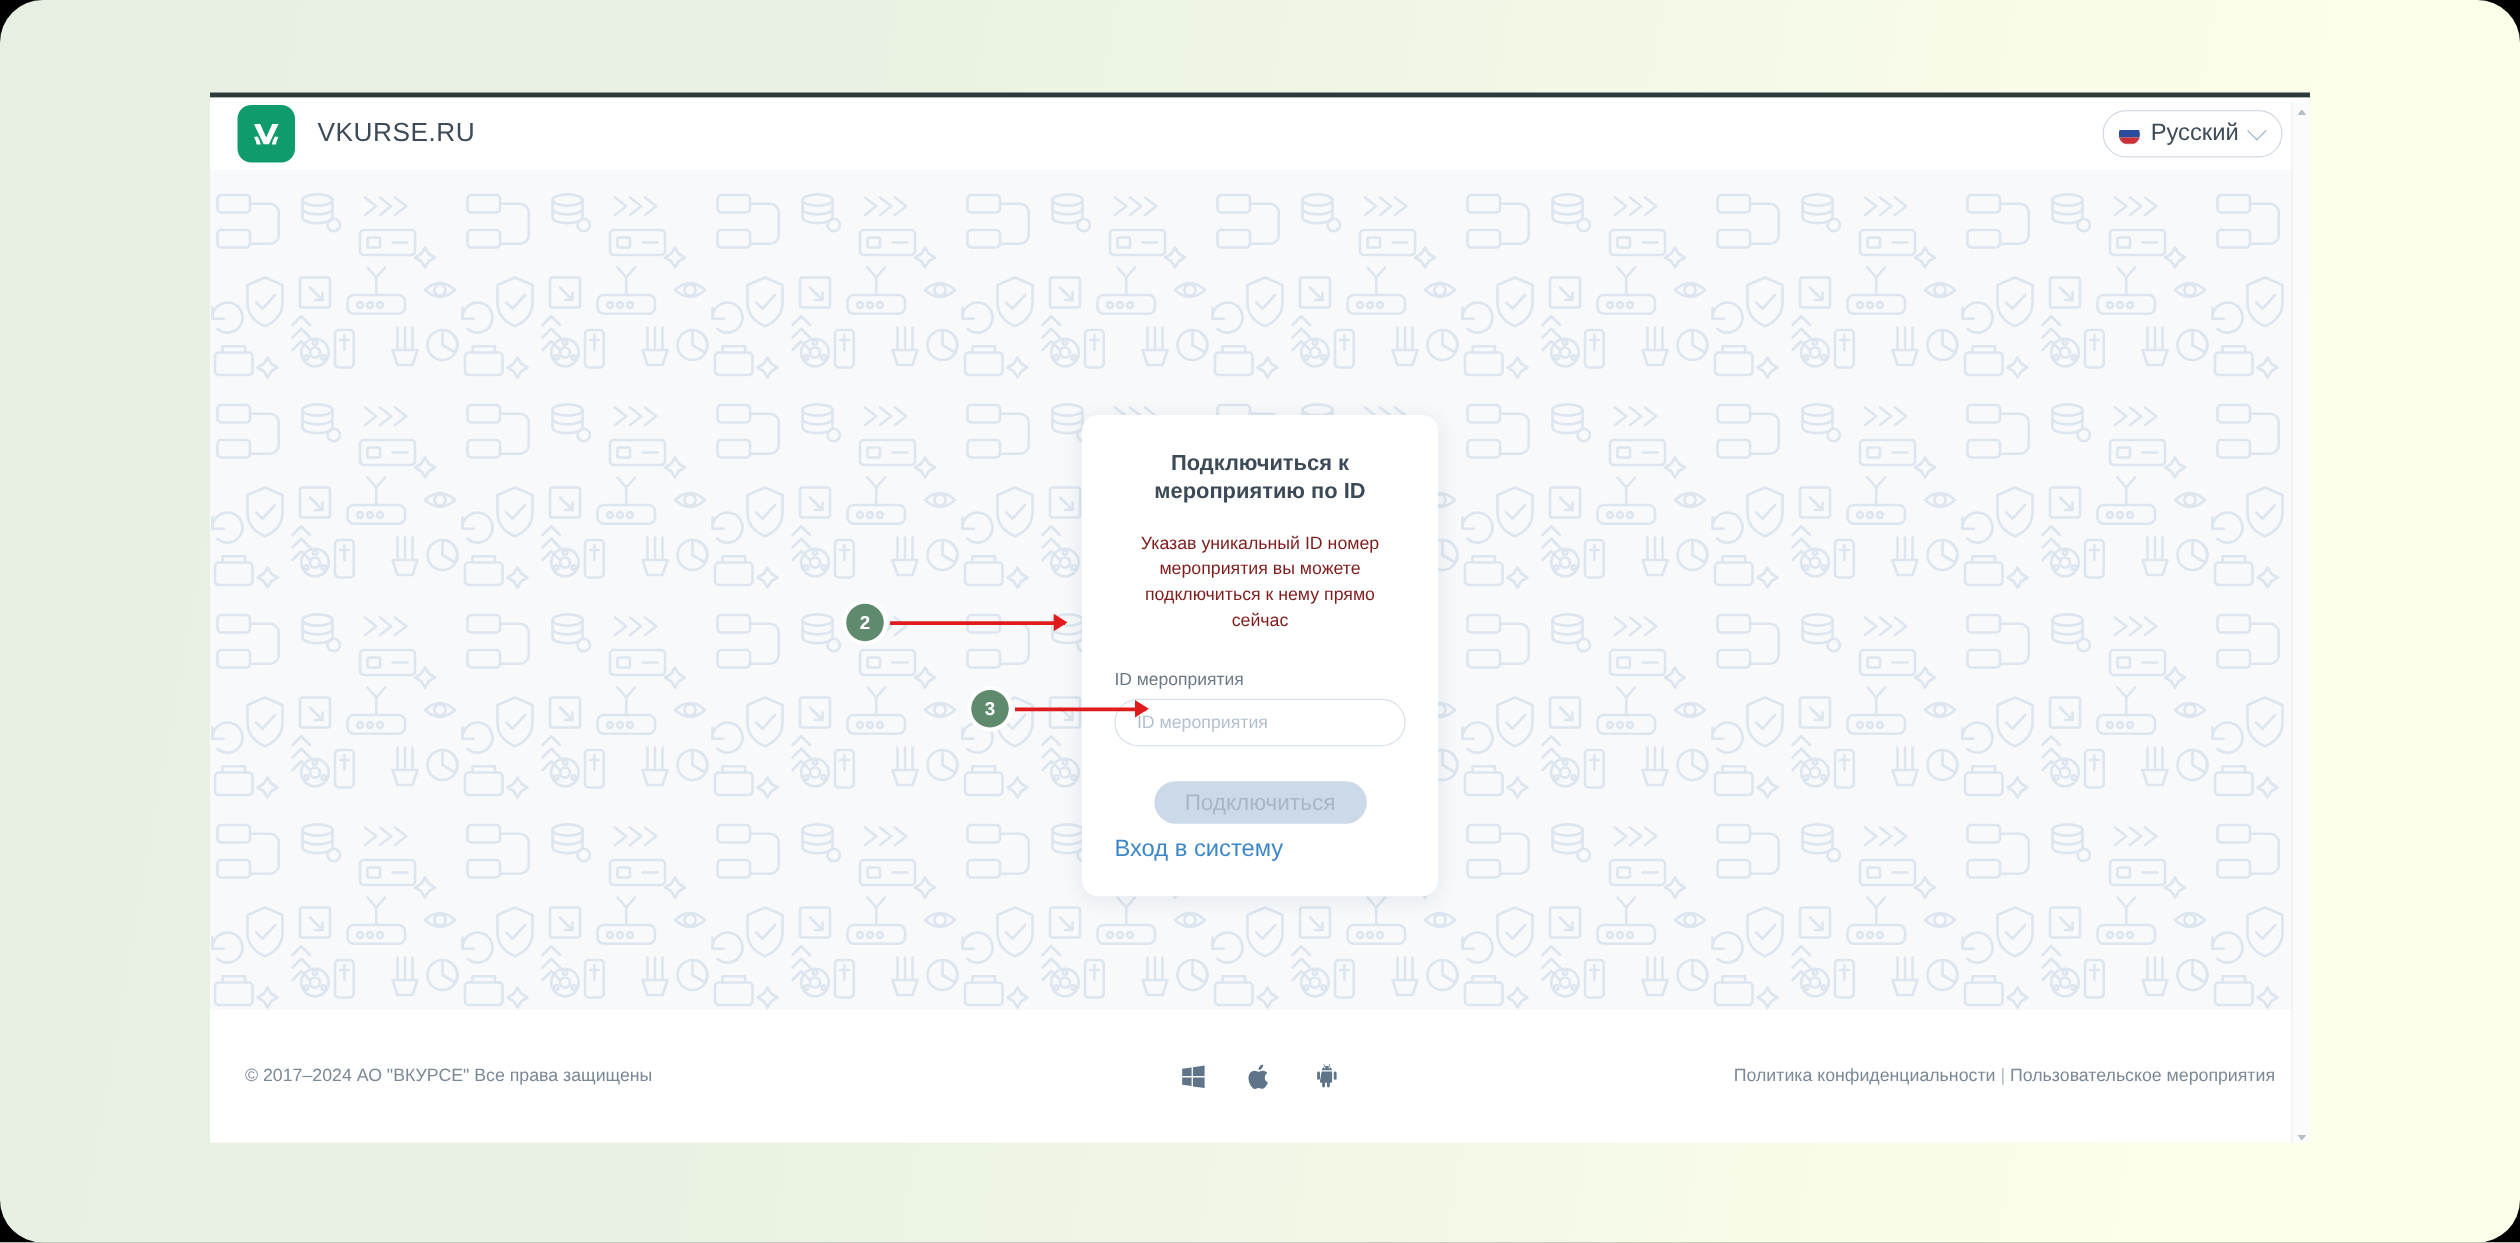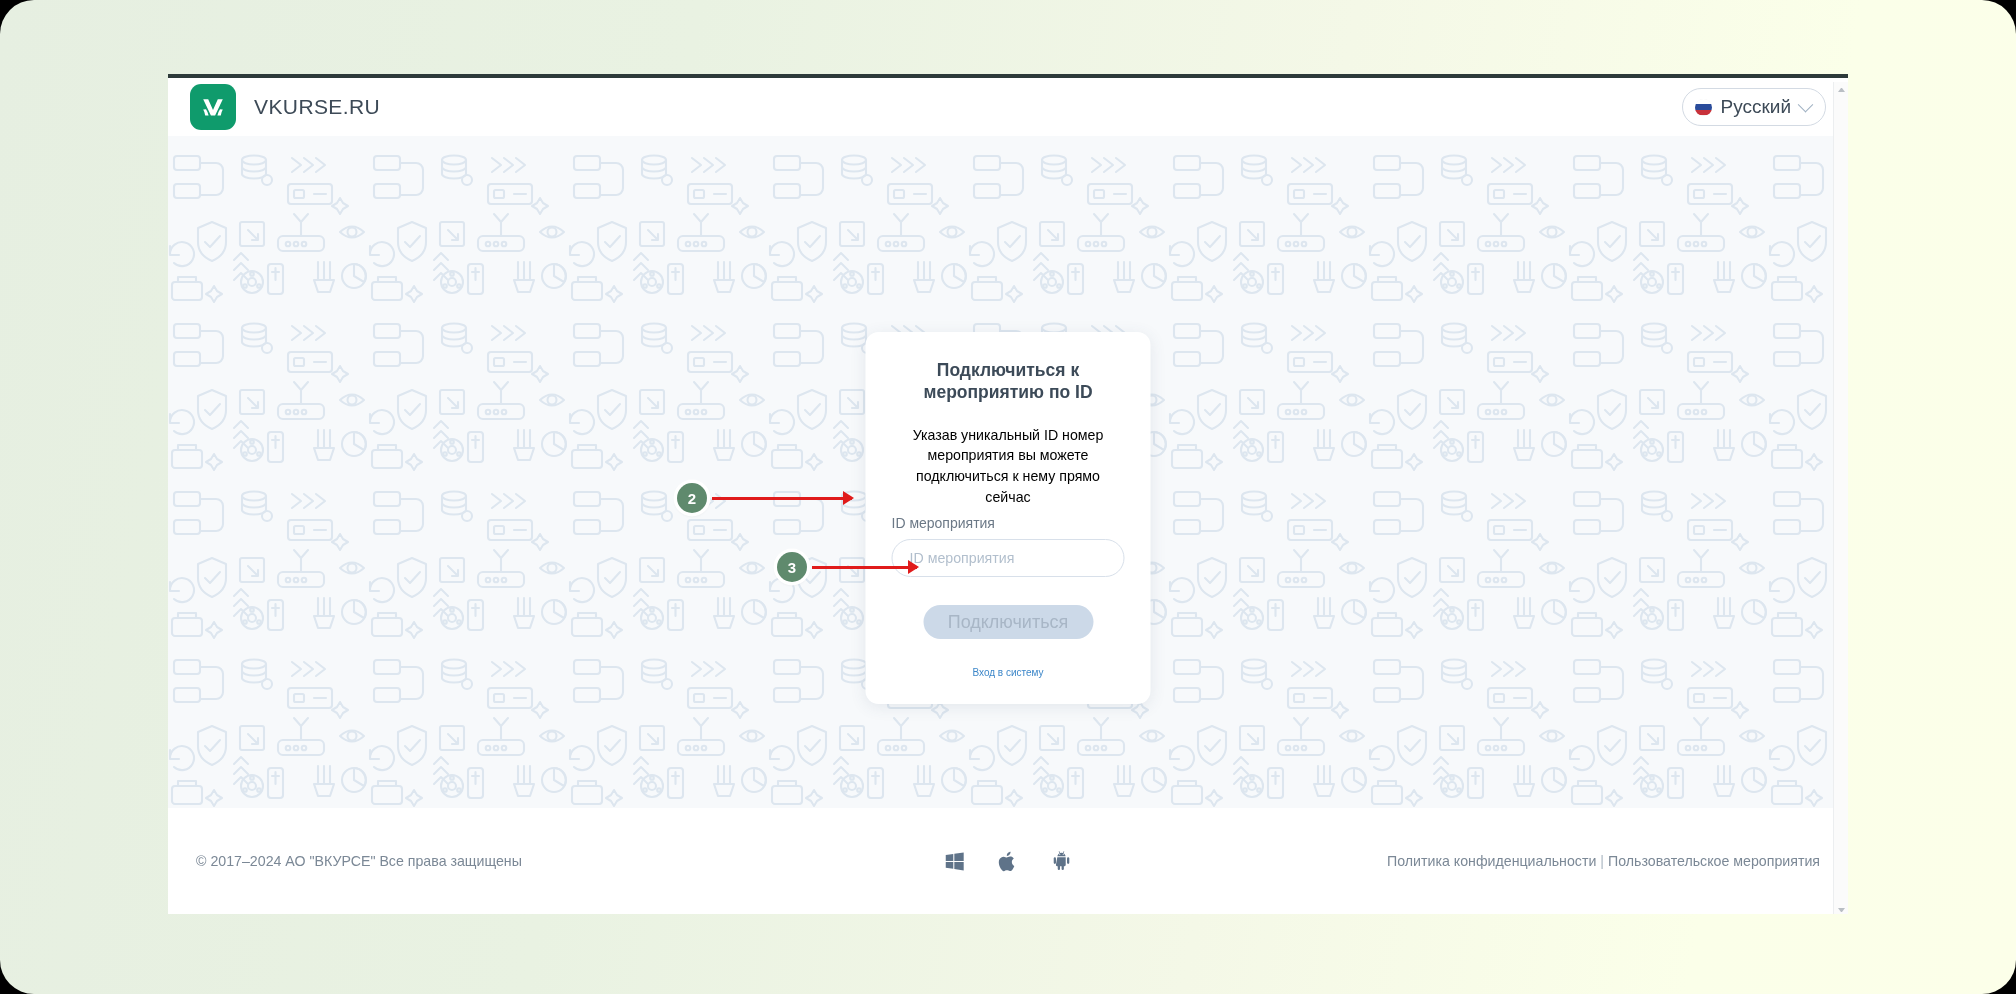--- a/index.html
+++ b/index.html
@@ -139,24 +139,24 @@
     font-size: 17.5px;
     font-weight: 700;
     color: #3c4a58;
     text-align: center;
     line-height: 1.25;
   }
   .dialog-sub {
     margin-top: 21px;
     font-size: 14.2px;
     line-height: 1.45;
-    color: #000000;
+    color: #7f1d1d;
     text-align: center;
   }
-  .field-block { margin-top: 8px; }
+  .field-block { margin-top: 28px; }
   .field-label {
     font-size: 14px;
     color: #6b7886;
     margin-bottom: 8px;
   }
   .field-input {
     width: 100%;
     height: 38px;
     border: 1px solid #d8e0ea;
     border-radius: 19px;
@@ -177,23 +177,23 @@
     border: none;
     border-radius: 17px;
     background: #ccd9e8;
     color: #a8b6c6;
     font-size: 18px;
     font-family: inherit;
     cursor: default;
   }
   .login-link {
     display: block;
-    margin-top: 28px;
-    text-align: center;
-    font-size: 10px;
+    margin-top: 10px;
+    text-align: left;
+    font-size: 19px;
     color: #3d87c9;
     text-decoration: none;
     cursor: pointer;
   }
 
   
   .app-footer {
     position: relative;
     height: 106px;
     background: #ffffff;

